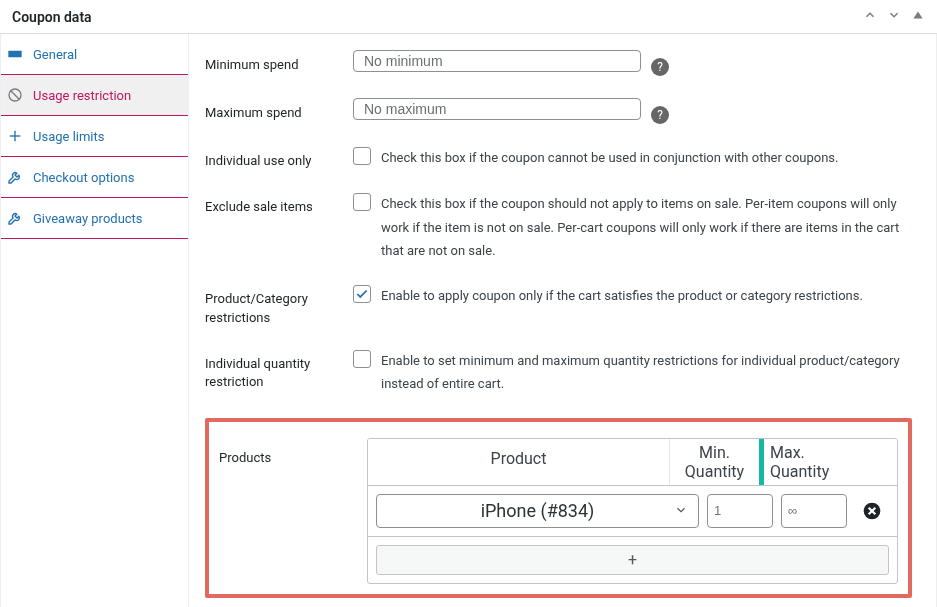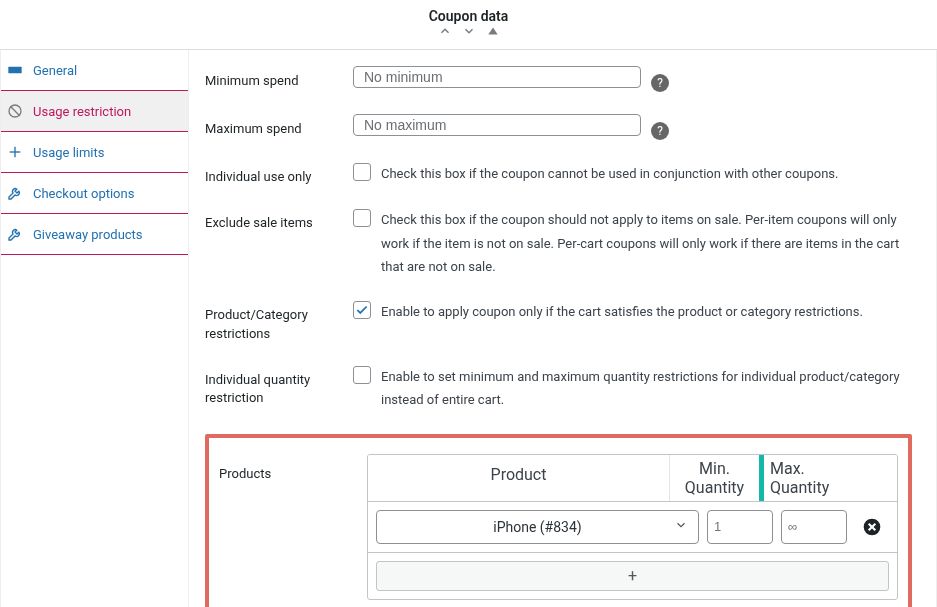--- a/index.html
+++ b/index.html
@@ -9,21 +9,20 @@
       color: #1d2327;
       background: #fff;
       width: 937px;
     }
     .panel-header {
       display: flex;
       align-items: center;
       justify-content: space-between;
       padding: 8px 12px;
       border-bottom: 1px solid #ddd;
-      flex-direction: column;
     }
     .panel-title {
       font-size: 14px;
       font-weight: 600;
     }
     .panel-controls {
       display: flex;
       gap: 10px;
       color: #787c82;
     }
@@ -162,21 +161,21 @@
     .product-select {
       flex: 1;
       height: 34px;
       border: 1px solid #8c8f94;
       border-radius: 4px;
       display: flex;
       align-items: center;
       justify-content: center;
       position: relative;
       padding: 0 30px;
-      font-size: 14px;
+      font-size: 18px;
       color: #2c3338;
       background: #fff;
     }
     .select-chevron {
       position: absolute;
       right: 10px;
       color: #50575e;
     }
     .qty-input {
       width: 66px;

